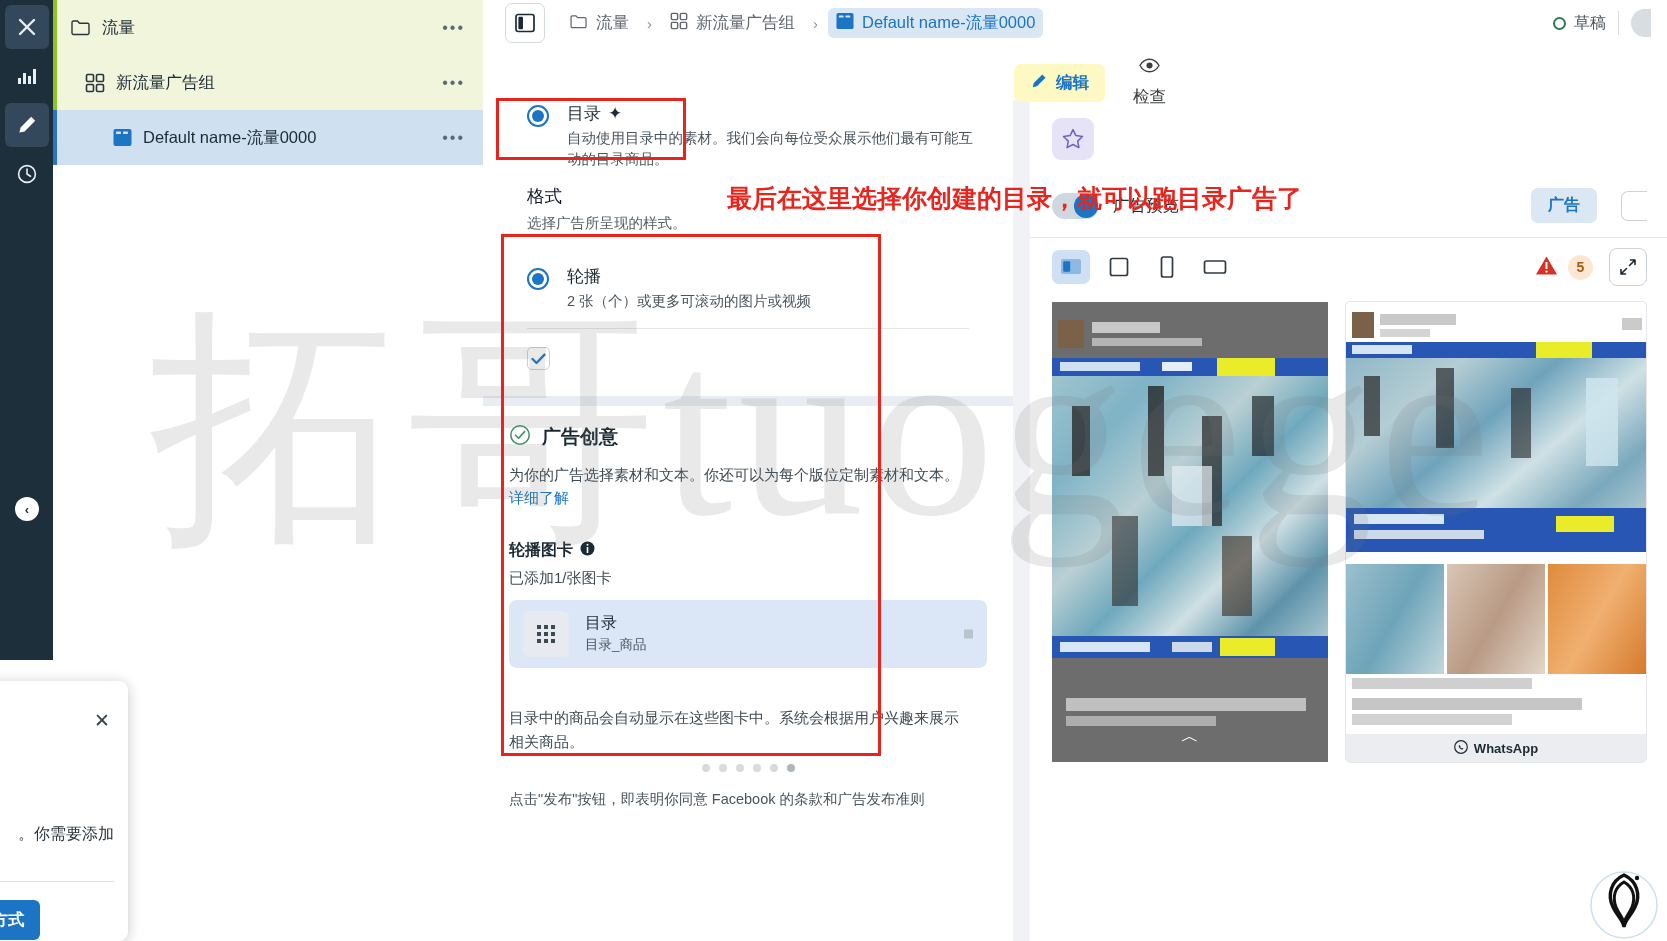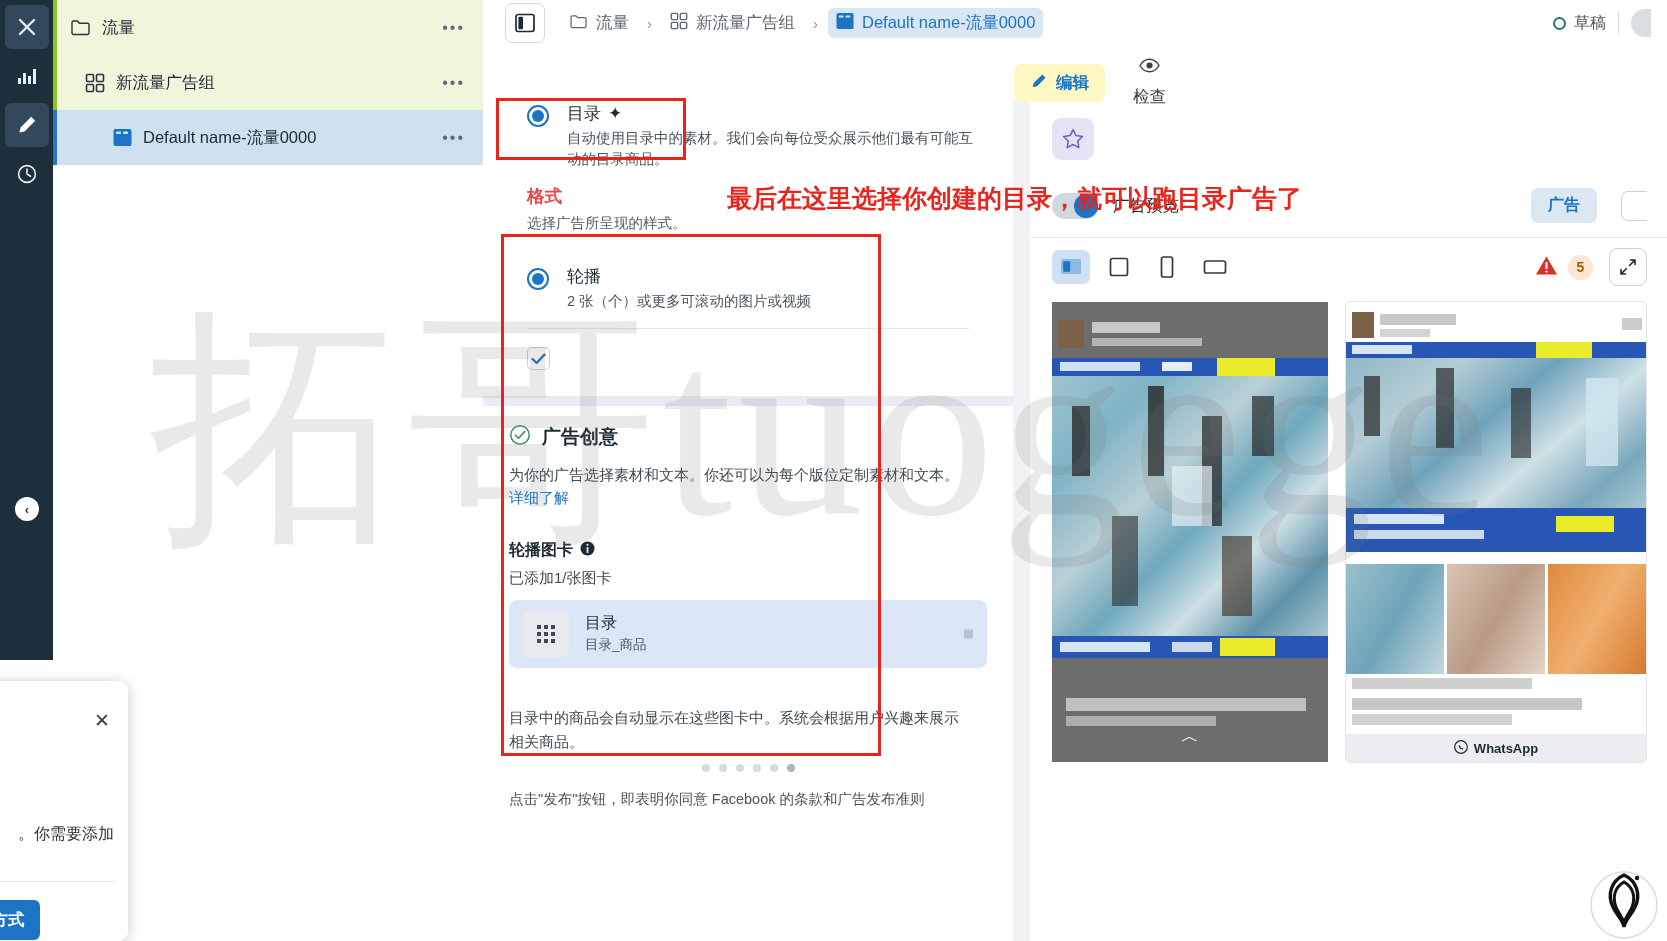--- a/index.html
+++ b/index.html
@@ -129,21 +129,21 @@
     border: 2px solid #1b74c4; background: #fff; margin-top: 3px;
     display: flex; align-items: center; justify-content: center;
   }
   .radio i { width: 12px; height: 12px; border-radius: 50%; background: #1b74c4; display:block; }
   .opt-title {
     font-size: 17px; color: #1c2b33; display: flex; align-items: center; gap: 7px;
   }
   .opt-desc { font-size: 14.5px; color: #4a545c; line-height: 1.45; margin-top: 3px; }
 
   .sec-head { padding: 14px 40px 0 44px; }
-  .sec-title { font-size: 17.5px; font-weight: bold; color: #ef4444; }
+  .sec-title { font-size: 17.5px; font-weight: normal; color: #0f172a; }
   .sec-sub { font-size: 14.5px; color: #555e66; margin-top: 6px; }
 
   .card {
     margin: 14px 18px 0 18px;
     background: #fff; border-radius: 10px;
   }
   .divider { height: 1px; background: #e3e6ea; margin: 16px 26px 0 26px; }
 
   .check-row { display: flex; gap: 18px; padding: 16px 26px 14px 26px; }
   .cbox {

